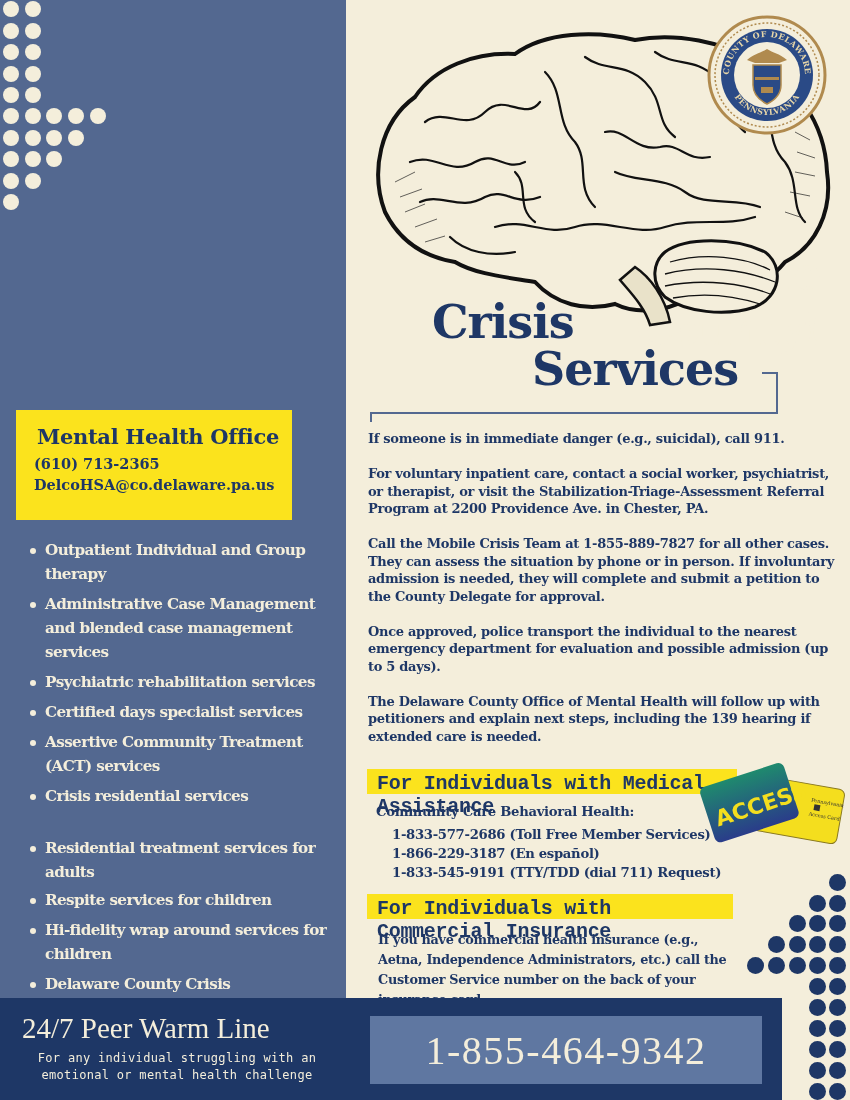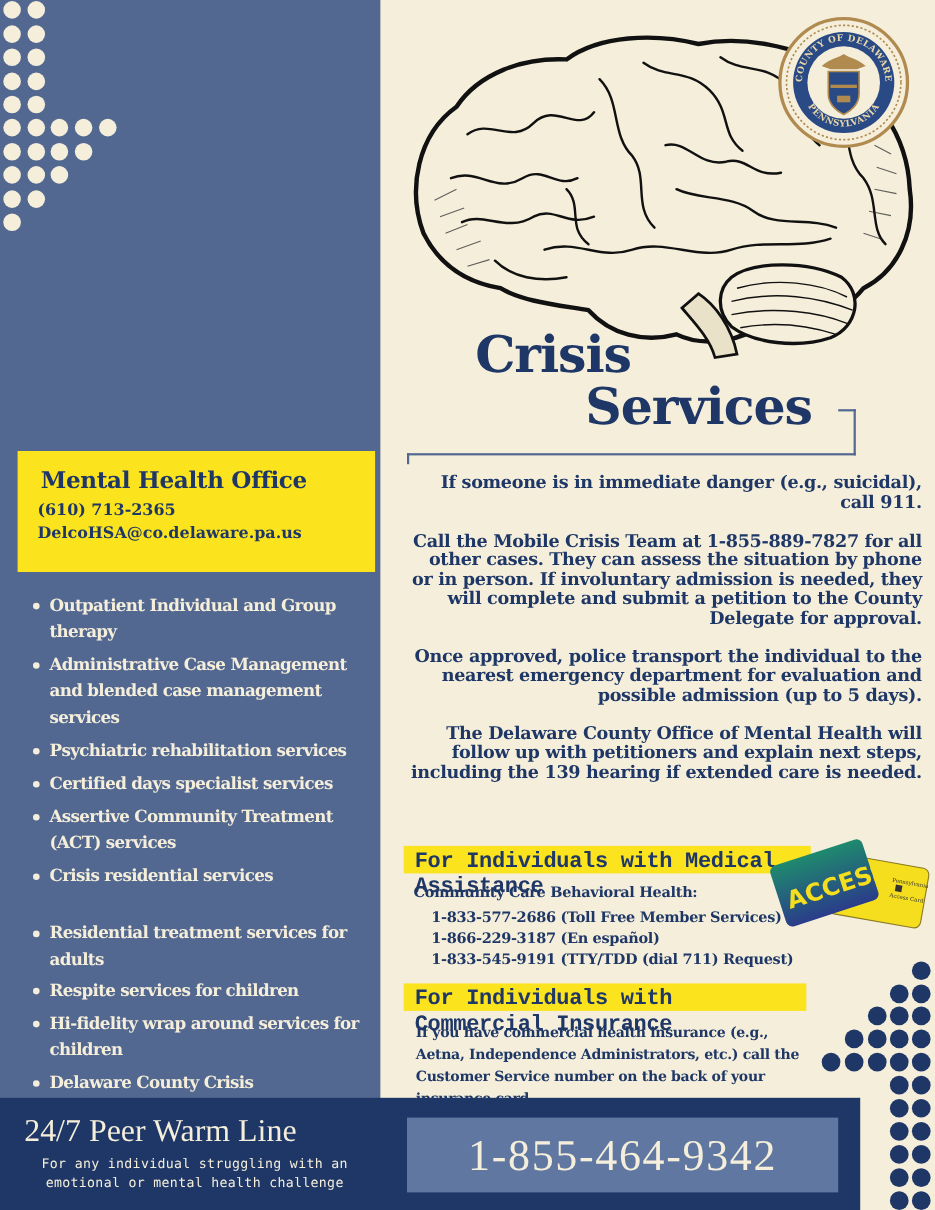--- a/index.html
+++ b/index.html
@@ -11,41 +11,41 @@
 
   
   .dot { position: absolute; border-radius: 50%; }
   .dot.cream { width: 16px; height: 16px; background: #f4eedb; }
   .dot.navy { width: 17px; height: 17px; background: #1e3766; }
 
   .hero-title { position: absolute; right: 30px; top: 22px; width: 300px; text-align: right;
     color: #f4eedb; font-family: "DejaVu Serif", serif; font-weight: bold; font-size: 45px;
     line-height: 56px; letter-spacing: -2px; }
 
-  .office-box { position: absolute; left: 16px; top: 410px; width: 325px; height: 110px; background: #fbe31d; padding: 14px 0 0 18px; }
+  .office-box { position: absolute; left: 16px; top: 410px; width: 276px; height: 110px; background: #fbe31d; padding: 14px 0 0 18px; }
   .office-title { color: #1e3766; font-family: "DejaVu Serif", serif; font-size: 21px; font-weight: bold; letter-spacing: -0.3px; margin-left: 3px; }
   .office-line { color: #1e3766; font-family: "DejaVu Serif", serif; font-size: 14.5px; font-weight: bold; margin-top: 6px; }
   .office-line + .office-line { margin-top: 4px; }
 
   .services { position: absolute; left: 28px; top: 538px; width: 300px; list-style: none; }
   .services li { position: relative; color: #f4eedb; font-family: "DejaVu Serif", serif; font-size: 15.2px; font-weight: bold;
     letter-spacing: -0.6px; line-height: 24px; padding-left: 17px; margin-bottom: 6px; }
   .services li::before { content: ""; position: absolute; left: 2px; top: 10px; width: 6px; height: 6px; border-radius: 50%; background: #f4eedb; }
 
   .brain { position: absolute; left: 365px; top: 12px; width: 480px; height: 315px; }
   .seal { position: absolute; left: 707px; top: 15px; width: 120px; height: 120px; }
 
   .crisis-title { position: absolute; color: #1e3766; font-family: "DejaVu Serif", serif; font-weight: bold; font-size: 46px; line-height: 48px; letter-spacing: -1px; }
   .crisis-title.l1 { left: 432px; top: 298px; }
   .crisis-title.l2 { left: 532px; top: 345px; }
   .bracket { position: absolute; left: 370px; top: 372px; width: 408px; height: 42px; border-right: 2px solid #536890; border-bottom: 2px solid #536890; }
   .bracket::before { content: ""; position: absolute; right: -2px; top: 0; width: 16px; height: 2px; background: #536890; }
   .bracket::after { content: ""; position: absolute; left: 0; bottom: -10px; width: 2px; height: 10px; background: #536890; }
 
-  .crisis-body { position: absolute; left: 368px; top: 430px; width: 470px; color: #1e3766; font-family: "DejaVu Serif", serif; font-size: 16px; font-weight: bold; line-height: 17.5px; letter-spacing: -0.3px; text-align: right; }
+  .crisis-body { position: absolute; left: 368px; top: 430px; width: 470px; color: #1e3766; font-family: "DejaVu Serif", serif; font-size: 13px; font-weight: bold; line-height: 17.5px; letter-spacing: -0.3px; }
   .crisis-body p { margin-bottom: 17.5px; }
 
   .section-hdr { position: absolute; background: #fbe31d; color: #1e3766; font-family: Liberation Mono, monospace; font-size: 20px; font-weight: bold; padding: 3px 0 0 10px; height: 25px; letter-spacing: -0.3px; }
   .hdr-ma { left: 367px; top: 769px; width: 370px; }
   .hdr-ci { left: 367px; top: 894px; width: 366px; }
 
   .ma-block { position: absolute; left: 376px; top: 804px; color: #1e3766; font-family: "DejaVu Serif", serif; font-weight: bold; font-size: 13.2px; letter-spacing: -0.3px; }
   .ma-org { margin-bottom: 6px; }
   .ma-phones { padding-left: 16px; line-height: 19px; }
 
@@ -173,20 +173,21 @@
   <rect x="48" y="62" width="24" height="3" fill="#b08a4e"></rect>
   <rect x="54" y="72" width="12" height="6" fill="#b08a4e"></rect>
 </svg>
 
 <div class="crisis-title l1">Crisis</div>
 <div class="crisis-title l2">Services</div>
 <div class="bracket"></div>
 
 <div class="crisis-body">
   <p>If someone is in immediate danger (e.g., suicidal), call 911.</p>
+  <p>For voluntary inpatient care, contact a social worker, psychiatrist, or therapist, or visit the Stabilization-Triage-Assessment Referral Program at 2200 Providence Ave. in Chester, PA.</p>
   <p>Call the Mobile Crisis Team at 1-855-889-7827 for all other cases. They can assess the situation by phone or in person. If involuntary admission is needed, they will complete and submit a petition to the County Delegate for approval.</p>
   <p>Once approved, police transport the individual to the nearest emergency department for evaluation and possible admission (up to 5 days).</p>
   <p>The Delaware County Office of Mental Health will follow up with petitioners and explain next steps, including the 139 hearing if extended care is needed.</p>
 </div>
 
 <div class="section-hdr hdr-ma">For Individuals with Medical Assistance</div>
 <div class="ma-block">
   <div class="ma-org">Community Care Behavioral Health:</div>
   <div class="ma-phones">
     <div>1-833-577-2686 (Toll Free Member Services)</div>

